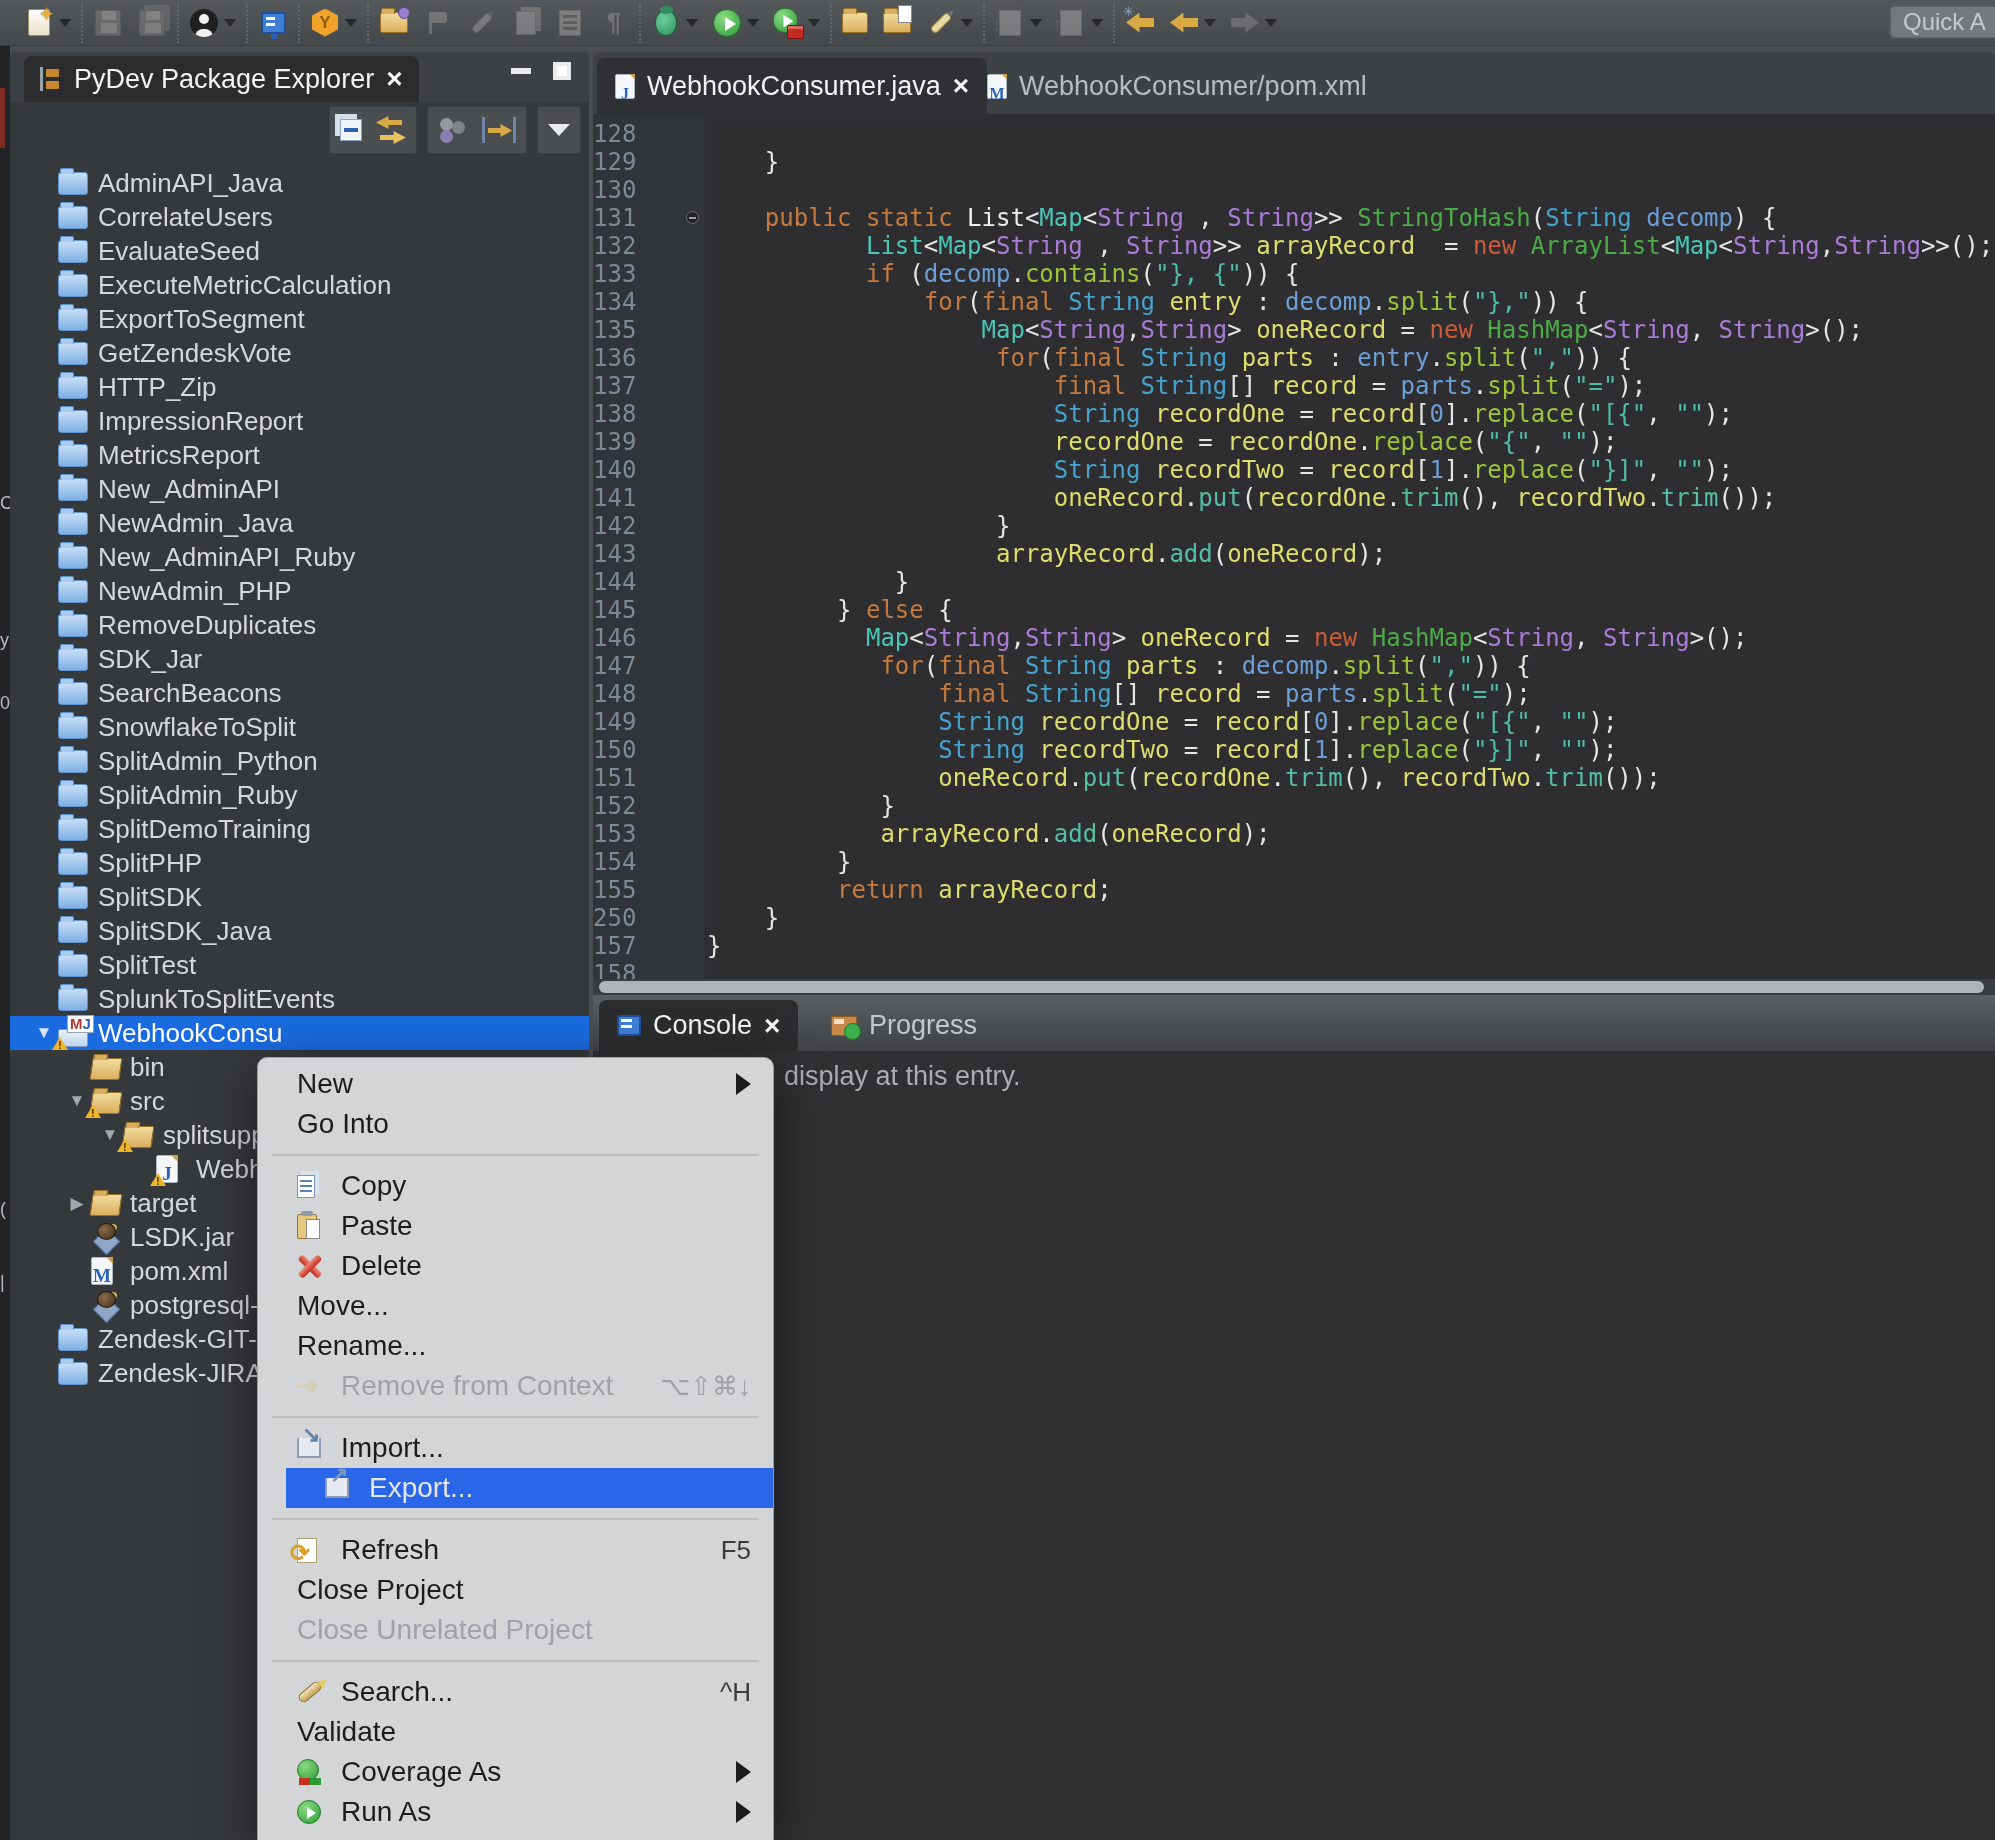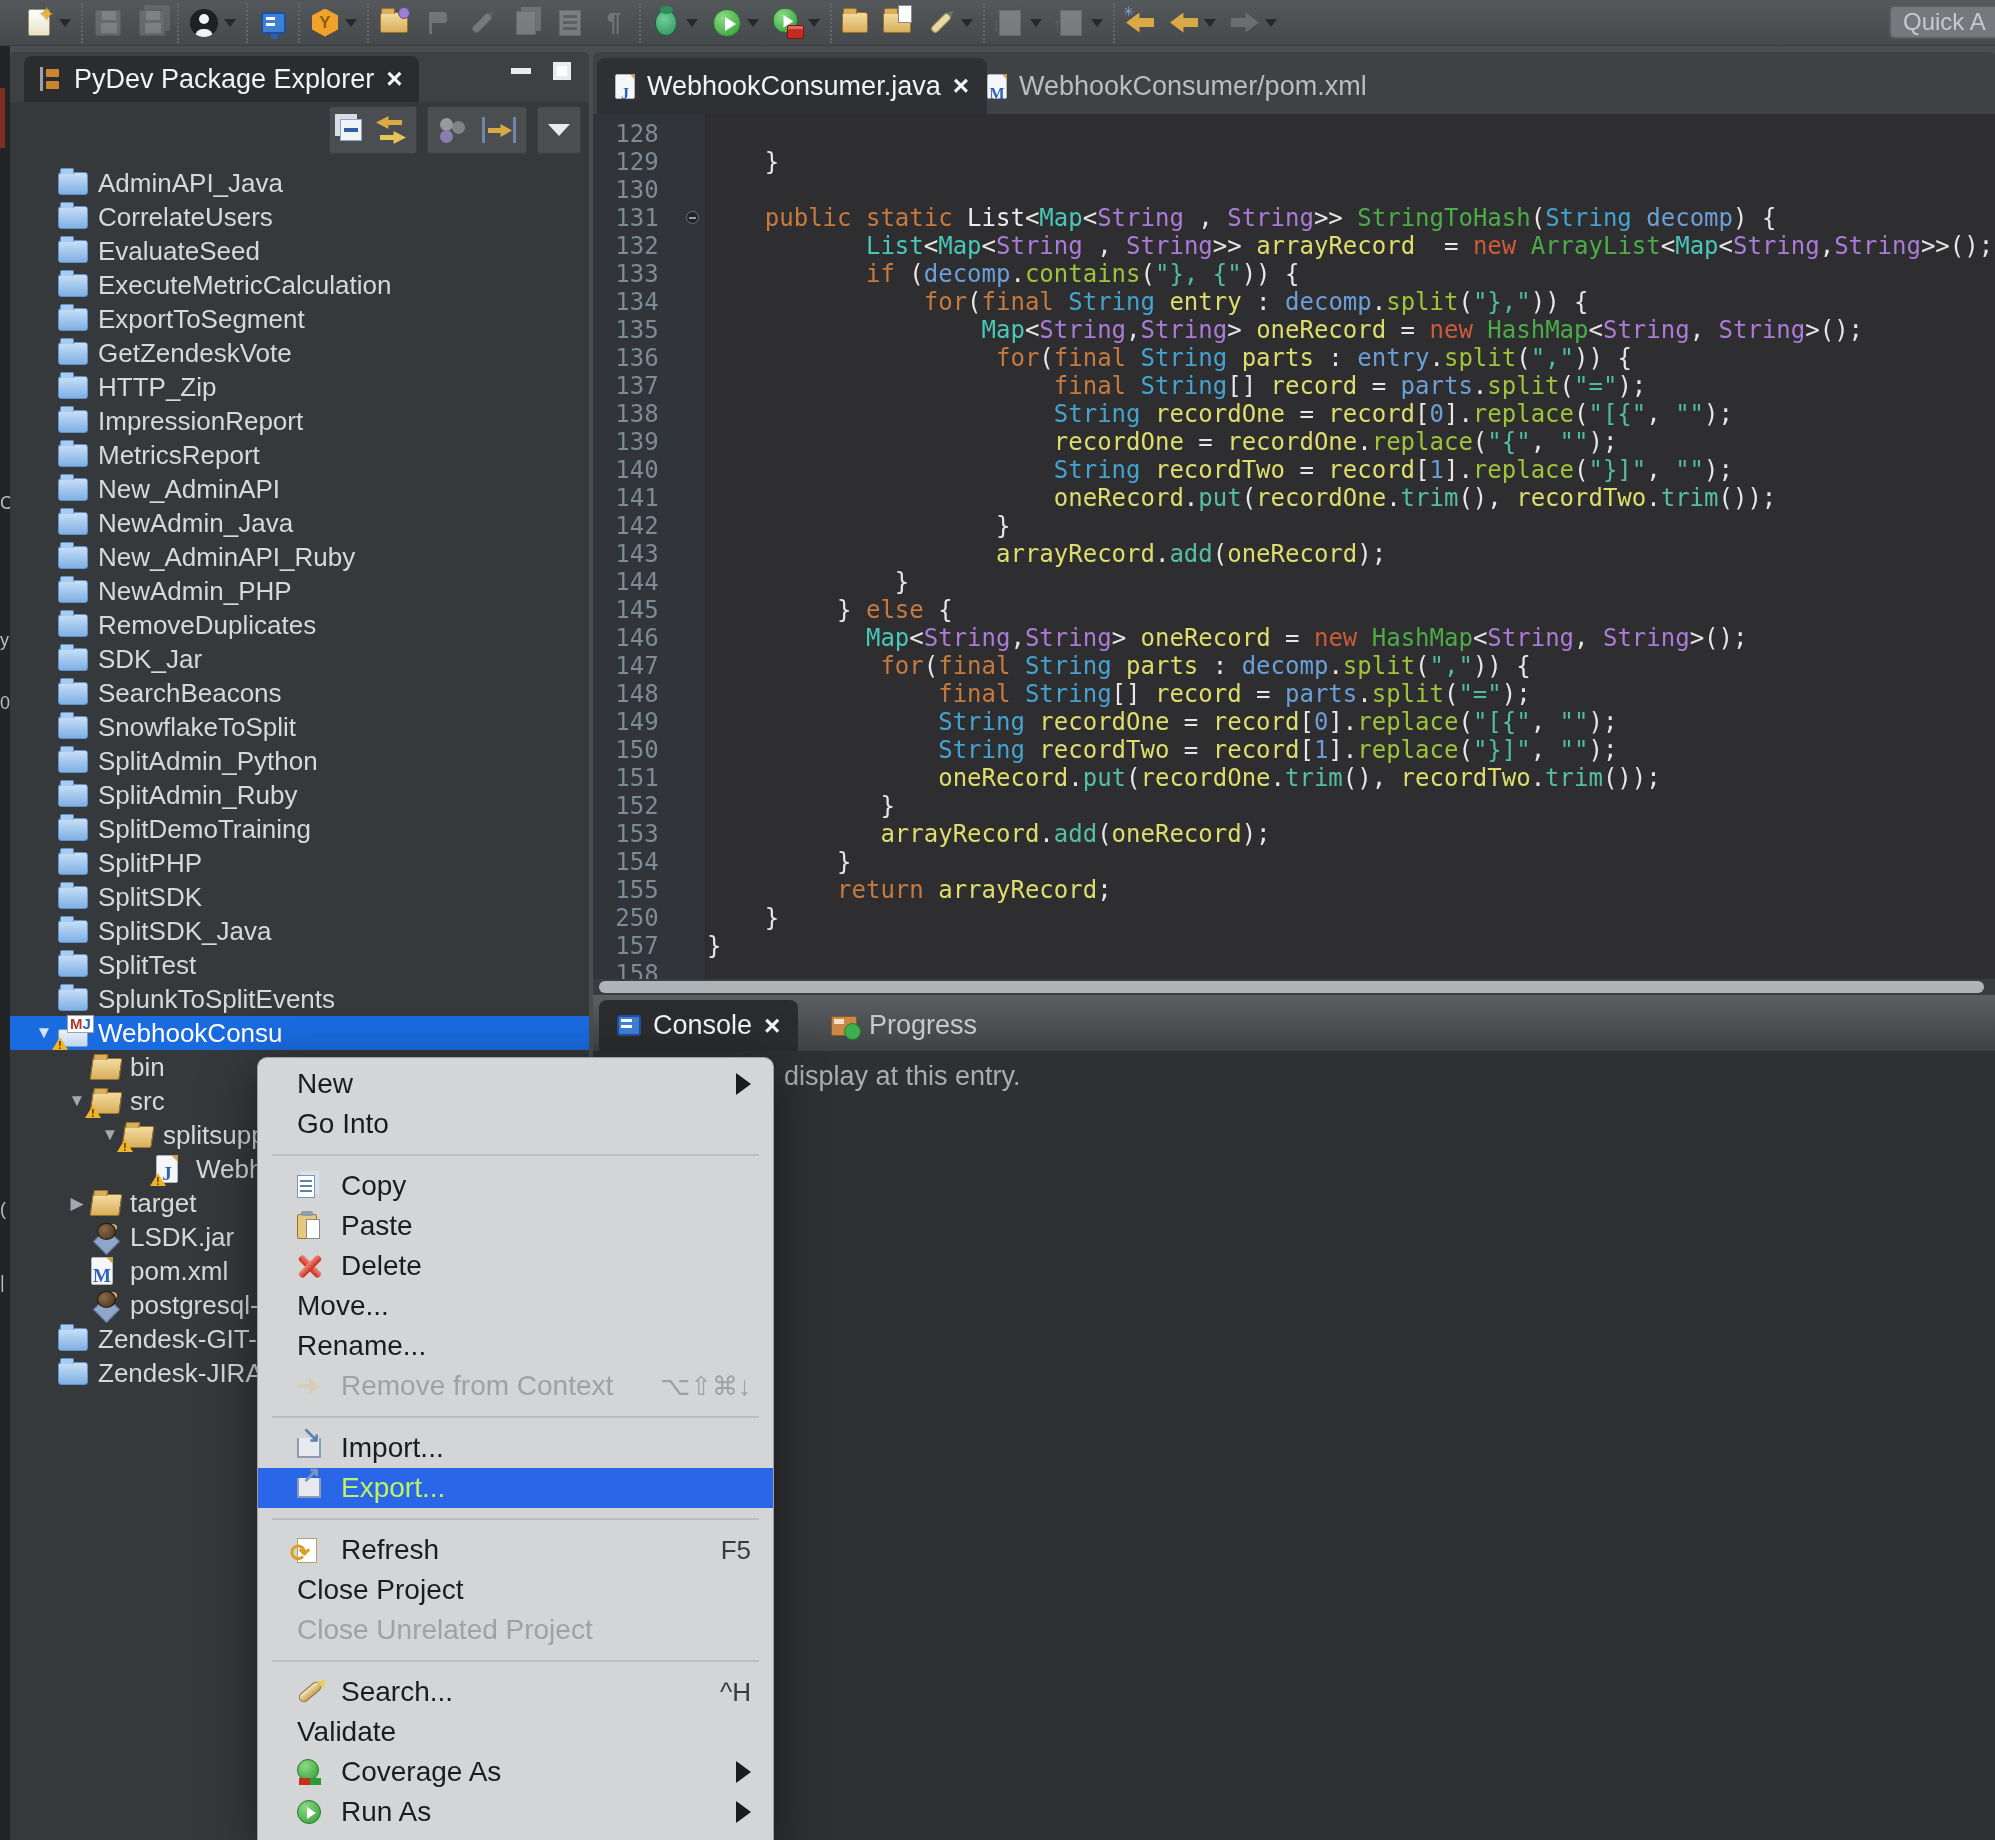--- a/index.html
+++ b/index.html
@@ -133,21 +133,21 @@
   .ed-tab { position:absolute; top:6px; height:56px; display:flex; align-items:center; gap:12px;
     padding:0 18px; border-radius:8px 8px 0 0; font-size:27px; color:#B9BDC0; }
   .ed-tab.active { background:#2E3033; color:#F2F3F4; }
   .mini-file { width:20px; height:25px; background:#F4F6F8; border:1px solid #AEB8C2; border-radius:2px; position:relative; text-align:center; }
   .mini-file .ltr { font-size:16px; font-weight:bold; color:#2C62B8; line-height:24px; font-family:"Liberation Serif",serif; }
   .mini-file::before { content:""; position:absolute; right:-1px; top:-1px; width:6px; height:6px; background:#C8A050; clip-path:polygon(0 0,100% 100%,100% 0); }
   .code-wrap { position:absolute; left:0; top:62px; right:0; bottom:16px; background:#2E2E30; overflow:hidden; }
   .gutter-bg { position:absolute; left:0; top:0; width:113px; bottom:0; background:#313438; border-right:1px solid #26282A; }
   .code-lines { position:absolute; left:0; top:6px; right:0; font-family:"DejaVu Sans Mono",monospace; font-size:24px; }
   .cl { display:flex; height:28px; line-height:28px; white-space:pre; }
-  .ln { width:88px; text-align:center; color:#7C8B96; font-size:24px; flex:none; }
+  .ln { width:88px; text-align:left; color:#7C8B96; font-size:24px; flex:none; }
   .fold { width:26px; flex:none; position:relative; }
   .fold .dot { position:absolute; left:5px; top:7px; width:13px; height:13px; border-radius:50%;
     background:#212325; border:1px solid #6B6F73; }
   .fold .dot::after { content:""; position:absolute; left:2px; top:5px; width:7px; height:2px; background:#9AA0A5; }
   .ct { padding-left:0; }
   .hscroll { position:absolute; left:0; bottom:0; right:0; height:16px; background:#3A3D3F; }
   .hscroll .thumb { position:absolute; left:6px; top:2px; height:12px; width:1385px; background:#AEB4B8; border-radius:6px; }
   
   .s-pl{color:#E6E6E4} .s-kw{color:#C67A3E} .s-nw{color:#CC5B3A} .s-ty{color:#AC7BD8}
   .s-tc{color:#44A4CF} .s-tw{color:#EDEDED} .s-tt{color:#49C7B8} .s-cn{color:#4CAC48}
@@ -165,21 +165,21 @@
   .ic-progress { width:26px; height:20px; background:#C8884A; border:1px solid #8A5A20; border-radius:2px; position:relative; }
   .ic-progress::before { content:""; position:absolute; left:2px; top:2px; width:10px; height:5px; background:#F2E2C8; }
   .ic-progress::after { content:""; position:absolute; right:-5px; bottom:-5px; width:15px; height:15px; border-radius:50%; background:#3FAE4C; border:1px solid #1F7A28; }
   .con-msg { position:absolute; left:191px; top:66px; color:#A9ADB1; font-size:27px; }
 
   
   .menu { position:absolute; left:257px; top:1057px; width:517px; height:784px; background:#D4D5D6;
     border:1px solid #9E9FA1; border-radius:10px 10px 0 0; box-shadow:0 12px 50px rgba(0,0,0,.5);
     padding-top:6px; overflow:hidden; z-index:50; }
   .mi { height:40px; display:flex; align-items:center; padding:0 22px 0 39px; font-size:28px; color:#1B1C1E; position:relative; }
-  .mi.hl { background:#2A67E8; color:#bef264; }
+  .mi.hl { background:#2A67E8; color:#e5e5e5;margin-left:28px; }
   .mi.dis { color:#9EA2A6; }
   .mi-icon { width:44px; flex:none; display:flex; align-items:center; }
   .mi-label { flex:1; white-space:nowrap; overflow:hidden; }
   .mi-short { color:#3A3B3D; font-size:26px; }
   .mi.dis .mi-short { color:#9EA2A6; }
   .mi-arrow { width:0; height:0; border-top:11px solid transparent; border-bottom:11px solid transparent; border-left:15px solid #1B1C1E; }
   .msep { height:2px; background:#BCBDBE; margin:10px 14px; }
   
   .m-copy { width:18px; height:23px; background:#fff; border:1px solid #7D96B5; box-shadow:4px -4px 0 #D6E2EE; position:relative; }
   .m-copy::before { content:""; position:absolute; left:2px; top:4px; right:2px; height:2px; background:#5C82AE; box-shadow:0 5px 0 #5C82AE,0 10px 0 #5C82AE; }

